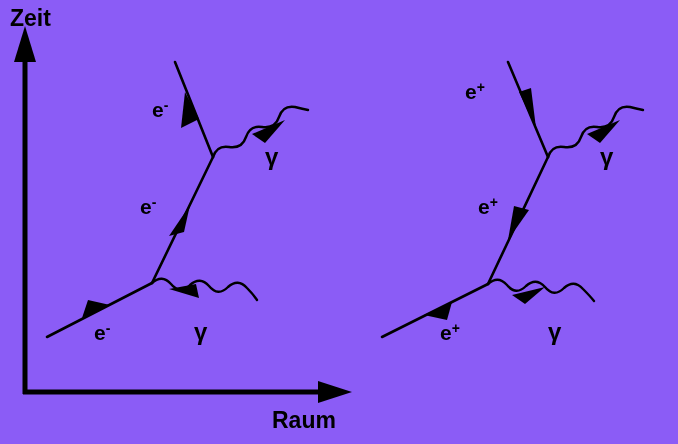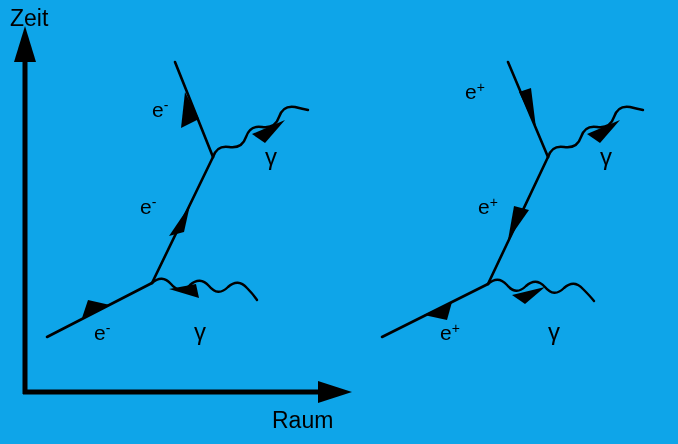--- a/index.html
+++ b/index.html
@@ -10,21 +10,22 @@
   body {
     width: 678px;
     height: 444px;
     font-family: "Liberation Sans", sans-serif;
     overflow: hidden;
   }
   #figure {
     position: relative;
     width: 678px;
     height: 444px;
-    background: #0ea5e9;
+    background: #8b5cf6;
+    font-weight: bold;
   }
   svg#diagram {
     display: block;
     width: 678px;
     height: 444px;
   }
   .axis-line {
     stroke: #000000;
     stroke-width: 5;
     fill: none;

